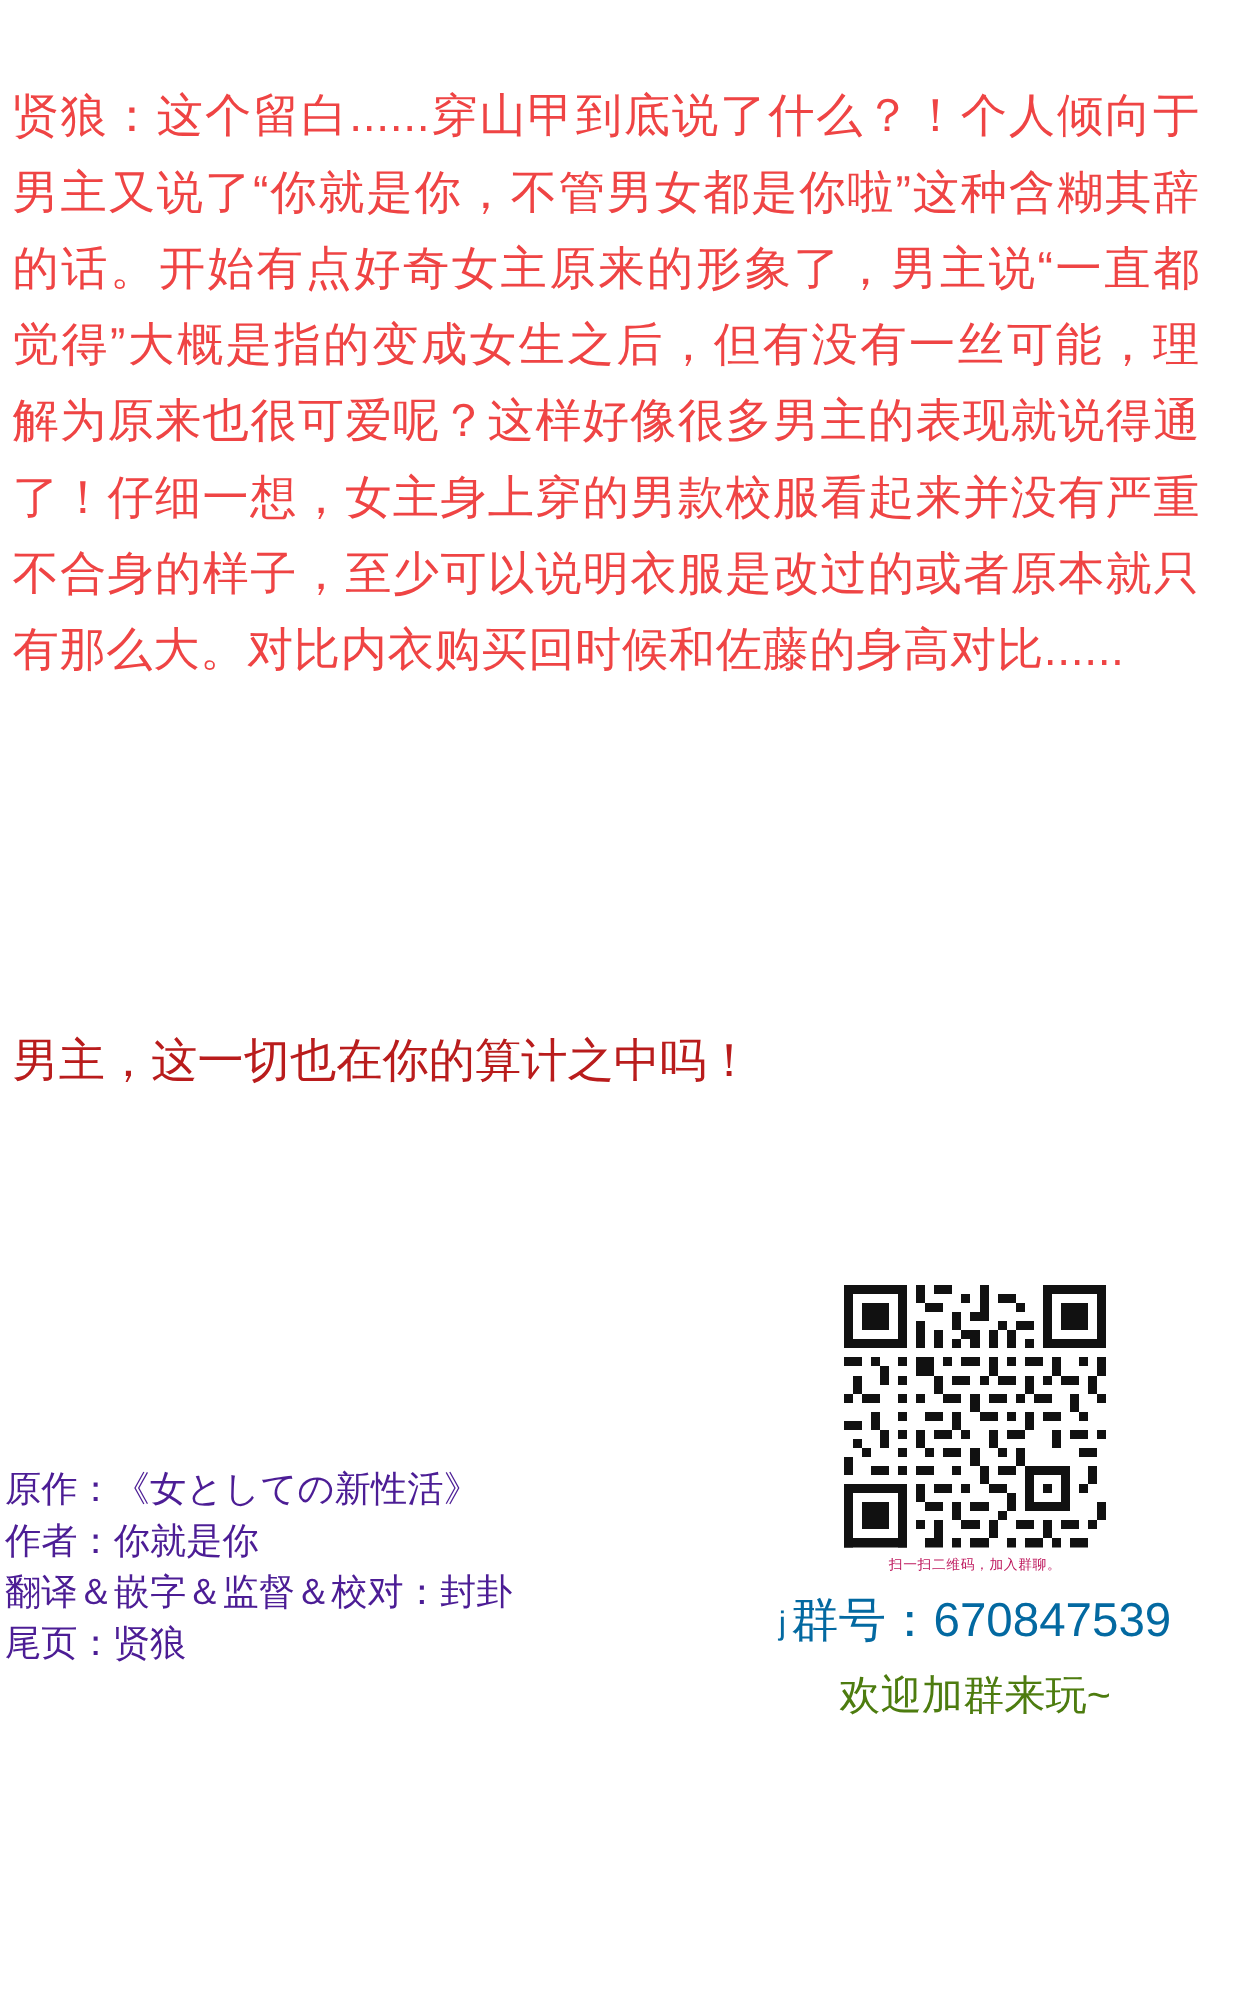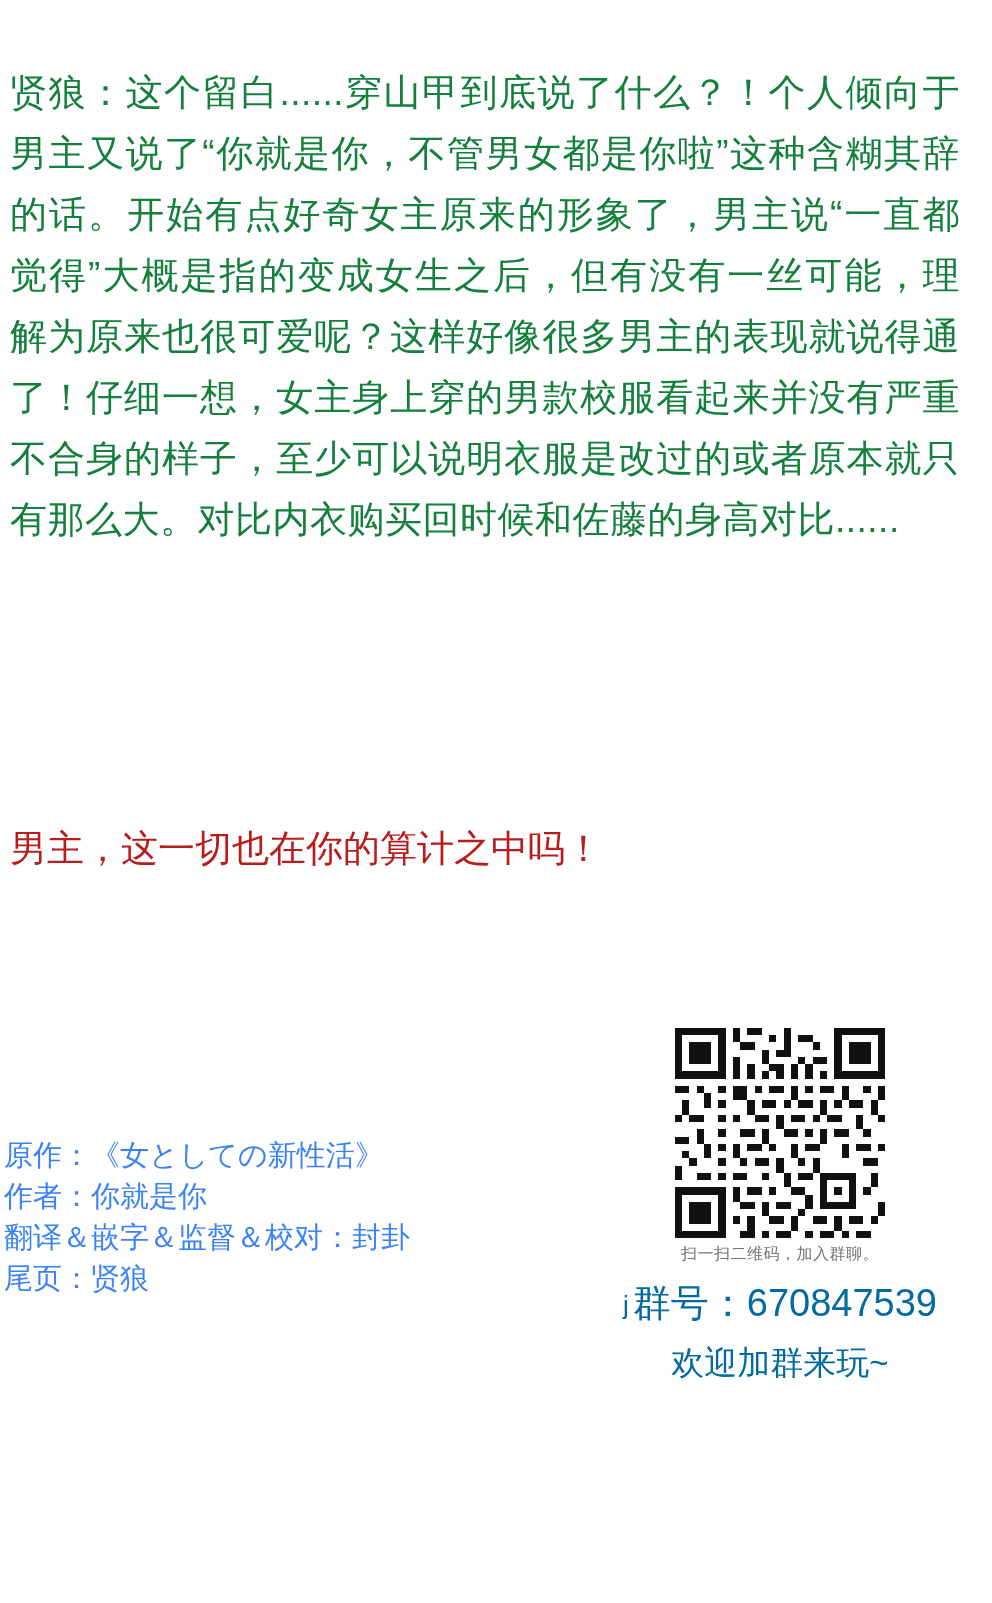--- a/index.html
+++ b/index.html
@@ -25,21 +25,21 @@
 
   
   .commentary {
     position: absolute;
     left: 10px;
     top: 62px;
     width: 950px;
     font-size: 37px;
     line-height: 61px;
     letter-spacing: 0.5px;
-    color: #15803d;
+    color: #ef4444;
     text-align: justify;
     text-justify: inter-ideograph;
     white-space: pre-wrap;
     word-break: break-all;
   }
 
   .afterword {
     position: absolute;
     left: 10px;
     top: 820px;
@@ -47,25 +47,25 @@
     font-size: 37px;
     line-height: 58px;
     color: #b91c1c;
     white-space: pre-wrap;
   }
 
   
   .credits {
     position: absolute;
     left: 4px;
-    top: 1135px;
+    top: 1172px;
     width: 560px;
     font-size: 29px;
     line-height: 41px;
-    color: #3b82f6;
+    color: #4c1d95;
   }
   .credits div {
     white-space: nowrap;
   }
 
   
   .qr-block {
     position: absolute;
     left: 580px;
     top: 1028px;
@@ -73,41 +73,41 @@
     text-align: center;
   }
   .qr-wrap {
     width: 210px;
     height: 210px;
     margin: 0 auto;
     background: #ffffff;
   }
   .qr-caption {
     margin-top: 6px;
-    font-size: 16px;
-    color: #737373;
+    font-size: 11px;
+    color: #be185d;
     letter-spacing: 0.5px;
   }
   .group-line {
     margin-top: 12px;
     font-size: 38px;
     line-height: 52px;
     color: #0369a1;
     white-space: nowrap;
   }
   .group-line .qq-mark {
     font-size: 26px;
     vertical-align: 2px;
     margin-right: 4px;
   }
   .welcome-line {
     margin-top: 8px;
     font-size: 33px;
     line-height: 48px;
-    color: #0369a1;
+    color: #4d7c0f;
   }
 </style>
 </head>
 <body>
 
 <div class="page">
 
   <div class="commentary">贤狼：这个留白......穿山甲到底说了什么？！个人倾向于男主又说了“你就是你，不管男女都是你啦”这种含糊其辞的话。开始有点好奇女主原来的形象了，男主说“一直都觉得”大概是指的变成女生之后，但有没有一丝可能，理解为原来也很可爱呢？这样好像很多男主的表现就说得通了！仔细一想，女主身上穿的男款校服看起来并没有严重不合身的样子，至少可以说明衣服是改过的或者原本就只有那么大。对比内衣购买回时候和佐藤的身高对比......</div>
 
   <div class="afterword">男主，这一切也在你的算计之中吗！</div>

